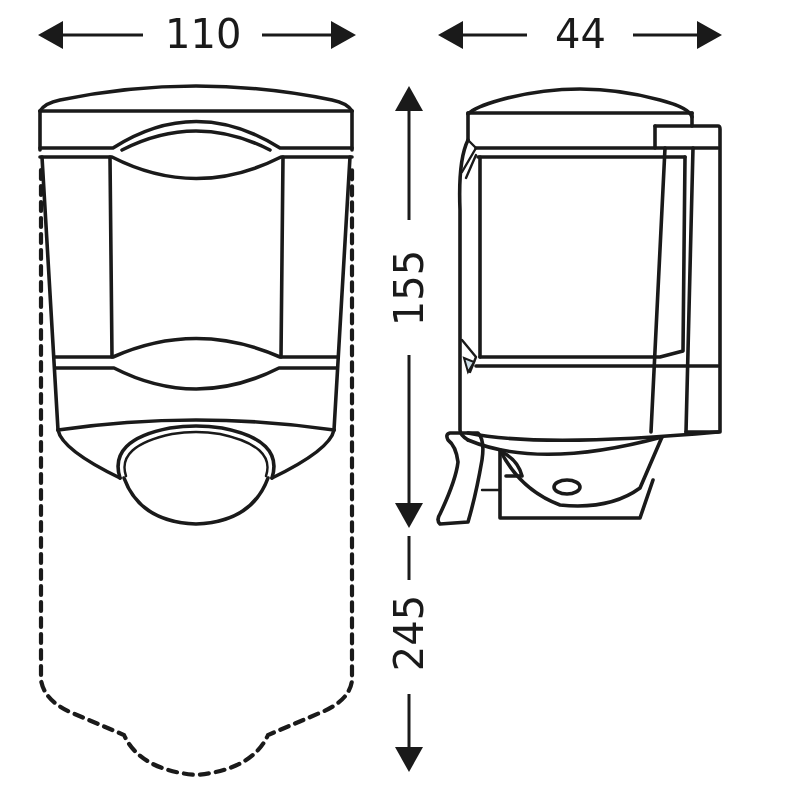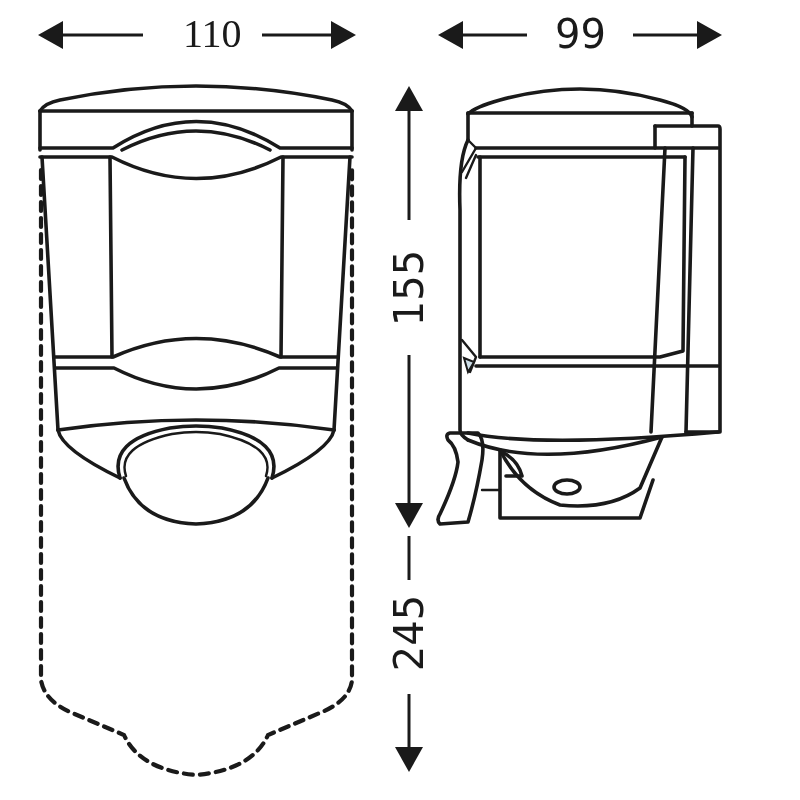--- a/index.html
+++ b/index.html
@@ -117,16 +117,16 @@
 
     <path class="ln" d="M502,452 Q518,460 522,476 L506,476"></path>
 
     <path class="ln" d="M450,433 L478,433 Q485,440 482,460 Q476,495 468,522 L440,524 Q436,520 440,514 Q456,480 458,462 Q456,446 448,440 Q445,434 450,433 Z"></path>
     <path class="thin" d="M482,490 L500,490"></path>
 
     <ellipse class="ln" cx="567" cy="487" rx="13" ry="7"></ellipse>
   </g>
 </svg>
 
-<div class="label" style="left:183px; top:14px; font-size:40px;font-family:Liberation Serif, serif;">110</div>
-<div class="label" style="left:555px; top:14px; font-size:40px;">99</div>
+<div class="label" style="left:165px; top:14px; font-size:40px;">110</div>
+<div class="label" style="left:555px; top:14px; font-size:40px;">44</div>
 <div class="label" style="left:367px; top:268px; transform: rotate(-90deg); transform-origin: center; width:84px; text-align:center;">155</div>
 <div class="label" style="left:367px; top:613px; transform: rotate(-90deg); transform-origin: center; width:84px; text-align:center;">245</div>
 
 </body></html>

